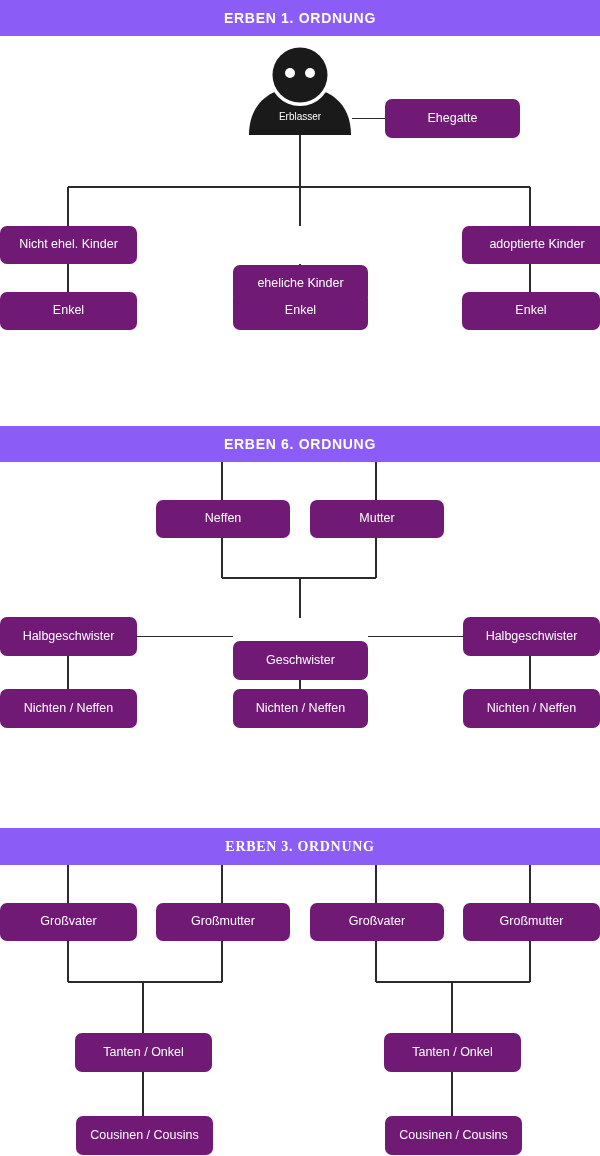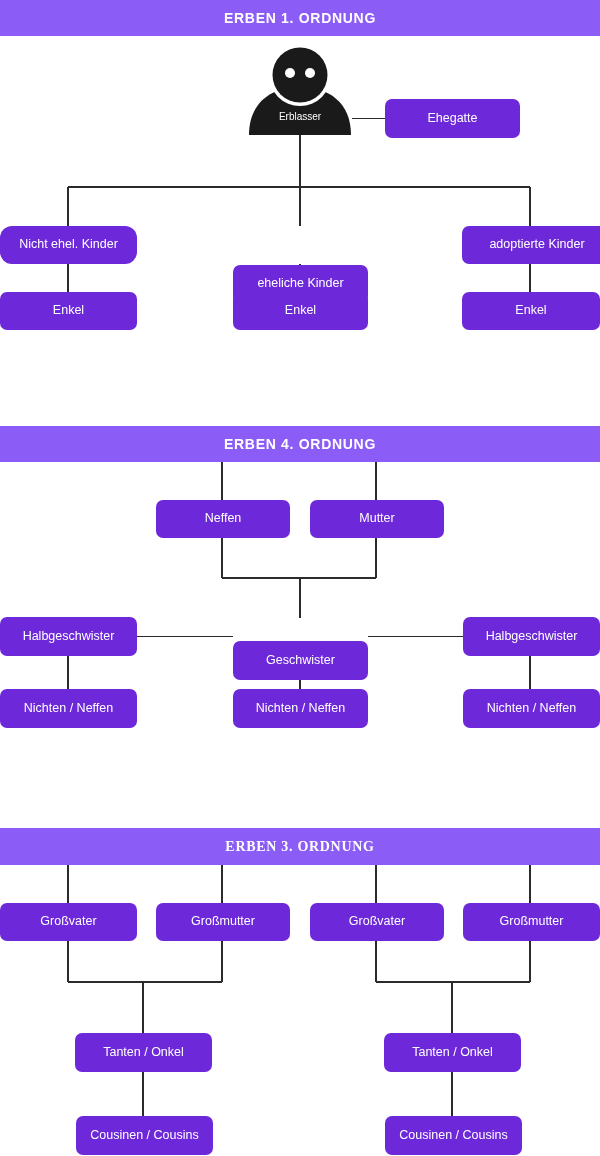--- a/index.html
+++ b/index.html
@@ -41,21 +41,21 @@
     letter-spacing: 0.7px;
     display: flex;
     align-items: center;
     justify-content: center;
     box-sizing: border-box;
     z-index: 3;
   }
   
   .node {
     position: absolute;
-    background: #6d28d9;
+    background: #701a75;
     color: #ffffff;
     border-radius: 7px;
     font-size: 12.5px;
     display: flex;
     align-items: center;
     justify-content: center;
     box-sizing: border-box;
     text-align: center;
     line-height: 1.1;
     z-index: 2;
@@ -148,29 +148,29 @@
       <circle cx="56" cy="30" r="27.5" fill="#1a1a1a"></circle>
 
       <circle cx="46" cy="28" r="5" fill="#ffffff"></circle>
       <circle cx="66" cy="28" r="5" fill="#ffffff"></circle>
     </svg>
     <div class="person-label" style="top:66px;">Erblasser</div>
   </div>
 
   <div class="node" style="left:385px;top:99px;width:135px;height:39px;">Ehegatte</div>
 
-  <div class="node" style="left:0px;top:226px;width:137px;height:38px;border-radius:12px;">Nicht ehel. Kinder</div>
+  <div class="node" style="left:0px;top:226px;width:137px;height:38px;">Nicht ehel. Kinder</div>
   <div class="node" style="left:233px;top:226px;width:135px;height:38px;margin-top:39px;">eheliche Kinder</div>
   <div class="node" style="left:462px;top:226px;width:150px;height:38px;">adoptierte Kinder</div>
 
   <div class="node" style="left:0px;top:292px;width:137px;height:38px;">Enkel</div>
   <div class="node" style="left:233px;top:292px;width:135px;height:38px;">Enkel</div>
   <div class="node" style="left:462px;top:292px;width:138px;height:38px;">Enkel</div>
 
-  <div class="band" style="top:426px;height:36px;">ERBEN 4. ORDNUNG</div>
+  <div class="band" style="top:426px;height:36px;">ERBEN 6. ORDNUNG</div>
 
   <div class="node" style="left:156px;top:500px;width:134px;height:38px;">Neffen</div>
   <div class="node" style="left:310px;top:500px;width:134px;height:38px;">Mutter</div>
 
   <div class="node" style="left:0px;top:617px;width:137px;height:39px;">Halbgeschwister</div>
   <div class="node" style="left:233px;top:617px;width:135px;height:39px;margin-top:24px;">Geschwister</div>
   <div class="node" style="left:463px;top:617px;width:137px;height:39px;">Halbgeschwister</div>
 
   <div class="node" style="left:0px;top:689px;width:137px;height:39px;">Nichten / Neffen</div>
   <div class="node" style="left:233px;top:689px;width:135px;height:39px;">Nichten / Neffen</div>

